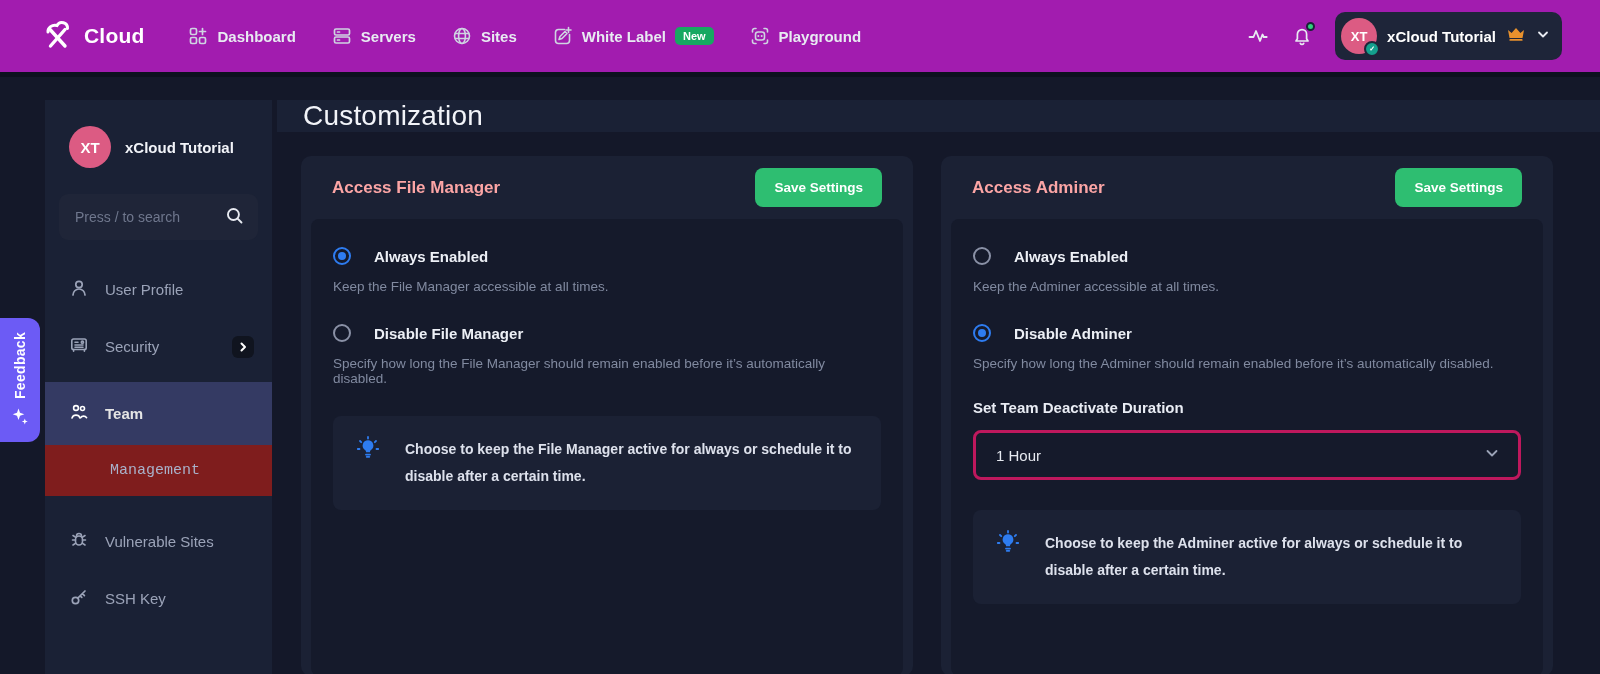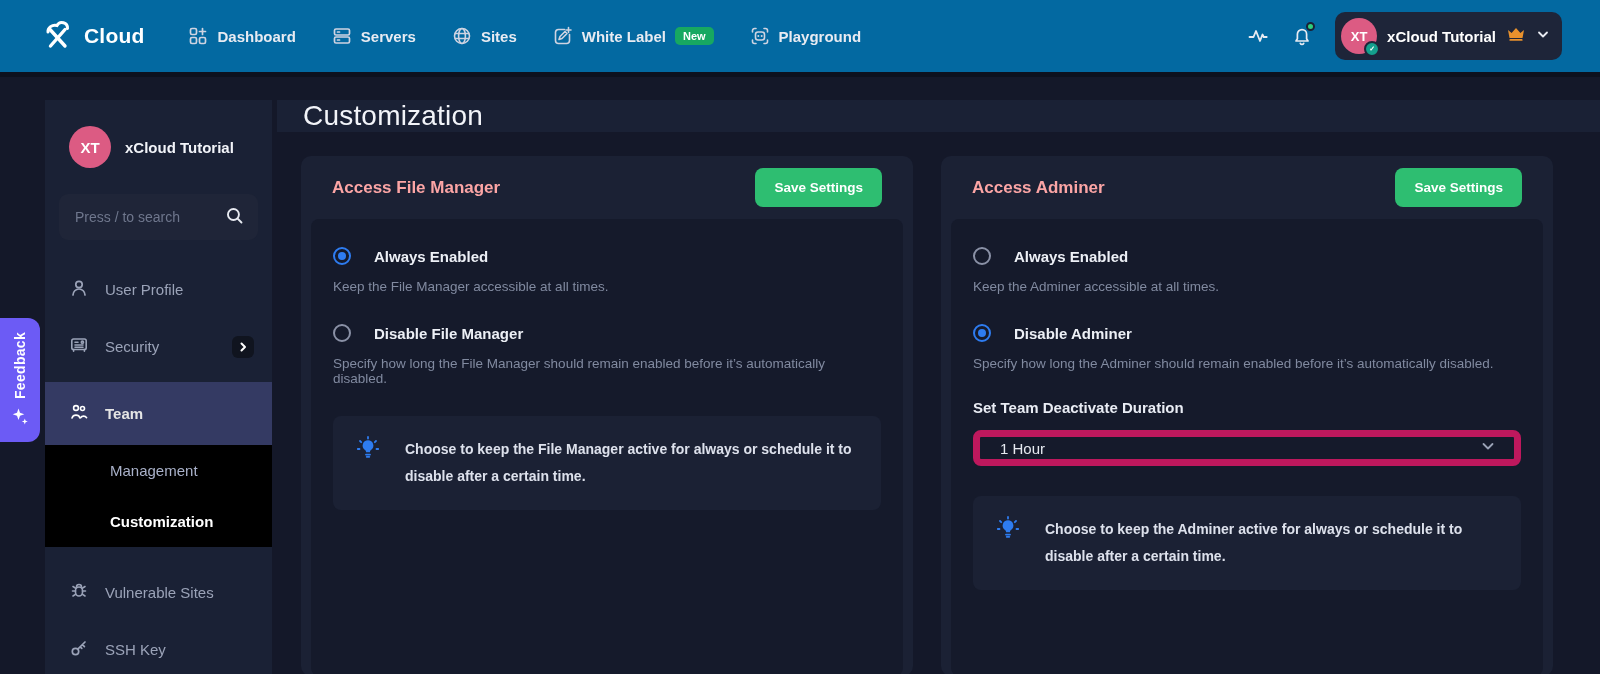--- a/index.html
+++ b/index.html
@@ -1,20 +1,20 @@
 <!DOCTYPE html>
 <html><head>
 <meta charset="utf-8">
 <style>
   * { box-sizing: border-box; margin: 0; padding: 0; }
   html,body { width:1600px; height:674px; overflow:hidden;
     font-family:"Liberation Sans", sans-serif; background:#141829; }
 
   
-  .navbar { height:72px; background:#0369a1; display:flex; align-items:center;
+  .navbar { height:72px; background:#a21caf; display:flex; align-items:center;
     padding:0 38px 0 40px; box-shadow:0 5px 0 rgba(5,8,18,.45); position:relative; z-index:5; }
   .brand { display:flex; align-items:center; gap:8px; margin-right:44px; }
   .brand-name { color:#fff; font-size:21px; font-weight:700; letter-spacing:.2px; }
   .nav-items { display:flex; align-items:center; gap:36px; flex:1; }
   .nav-item { display:flex; align-items:center; gap:9px; color:#e8ebf2;
     font-size:15px; font-weight:600; cursor:pointer; }
   .nav-item svg { display:block; }
   .badge-new { background:#17a861; color:#fff; font-size:11px; font-weight:700;
     padding:3px 8px; border-radius:5px; }
   .nav-right { display:flex; align-items:center; gap:22px; }
@@ -54,21 +54,21 @@
     color:#aab1c5; font-size:14px; font-family:inherit; min-width:0; }
   .side-search input::placeholder { color:#6f778d; }
   .side-nav { margin-top:16px; display:flex; flex-direction:column; }
   .side-item { display:flex; align-items:center; gap:16px; padding:12px 18px 12px 24px;
     color:#9ba3b8; font-size:15px; cursor:pointer; margin-top:10px; }
   .side-item .grow { flex:1; }
   .chev-btn { width:22px; height:22px; border-radius:6px; background:#10141f;
     display:flex; align-items:center; justify-content:center; }
   .side-item-active-parent { background:#343a63; color:#e5e5e5; font-weight:700;
     padding-top:20px; padding-bottom:20px; margin-top:12px; }
-  .side-submenu { background:#000000; display:flex; flex-direction:column; }
+  .side-submenu { background:#7f1d1d; display:flex; flex-direction:row;font-family:Liberation Mono, monospace; }
   .sub-item { padding:17px 24px 17px 65px; font-size:15px; color:#a9b1c9; cursor:pointer; }
   .sub-item-active { color:#ffffff; font-weight:700; }
   .side-item.mt-lg { margin-top:22px; }
 
   
   .feedback { position:fixed; left:0; top:318px; width:40px; height:124px;
     background:#6c5bf5; border-radius:0 12px 12px 0; display:flex; flex-direction:column;
     align-items:center; justify-content:center; gap:8px; cursor:pointer; z-index:9; }
   .feedback-label { writing-mode:vertical-rl; transform:rotate(180deg);
     color:#fff; font-size:14px; font-weight:700; letter-spacing:.3px; }
@@ -93,21 +93,21 @@
   .radio.checked { border-color:#2e7cf0; }
   .radio.checked::after { content:""; position:absolute; inset:3px; border-radius:50%;
     background:#2e7cf0; }
   .radio-label { color:#edf0f6; font-size:15px; font-weight:600; }
   .opt-desc { color:#818aa0; font-size:13.5px; margin-top:14px; }
   .opt-gap { margin-top:30px; }
   .tip-box { margin-top:30px; background:#1b2134; border-radius:8px;
     padding:20px 22px; display:flex; align-items:flex-start; gap:24px; }
   .tip-text { color:#dde1ec; font-size:14px; font-weight:600; line-height:27px; }
   .duration-label { color:#e9ecf4; font-size:15px; font-weight:700; margin-top:28px; }
-  .select-box { margin-top:14px; height:36px; border:7px solid #be185d; border-radius:8px;
+  .select-box { margin-top:14px; height:50px; border:3px solid #be185d; border-radius:8px;
     display:flex; align-items:center; justify-content:space-between; padding:0 18px 0 20px;
     cursor:pointer; }
   .select-value { color:#e6e9f0; font-size:15px; }
 </style>
 </head>
 <body>
 
 <header class="navbar">
   <div class="brand">
     <span>

